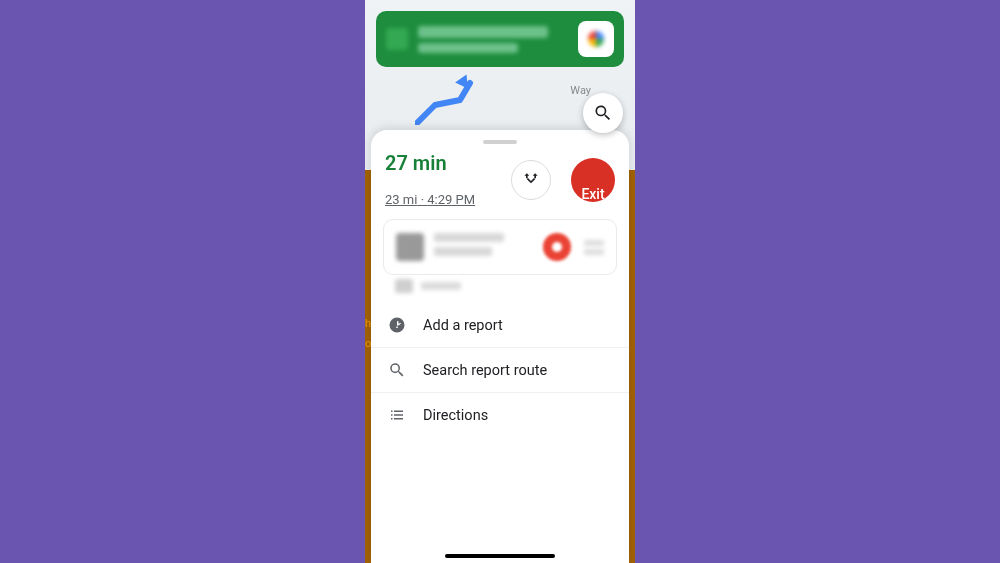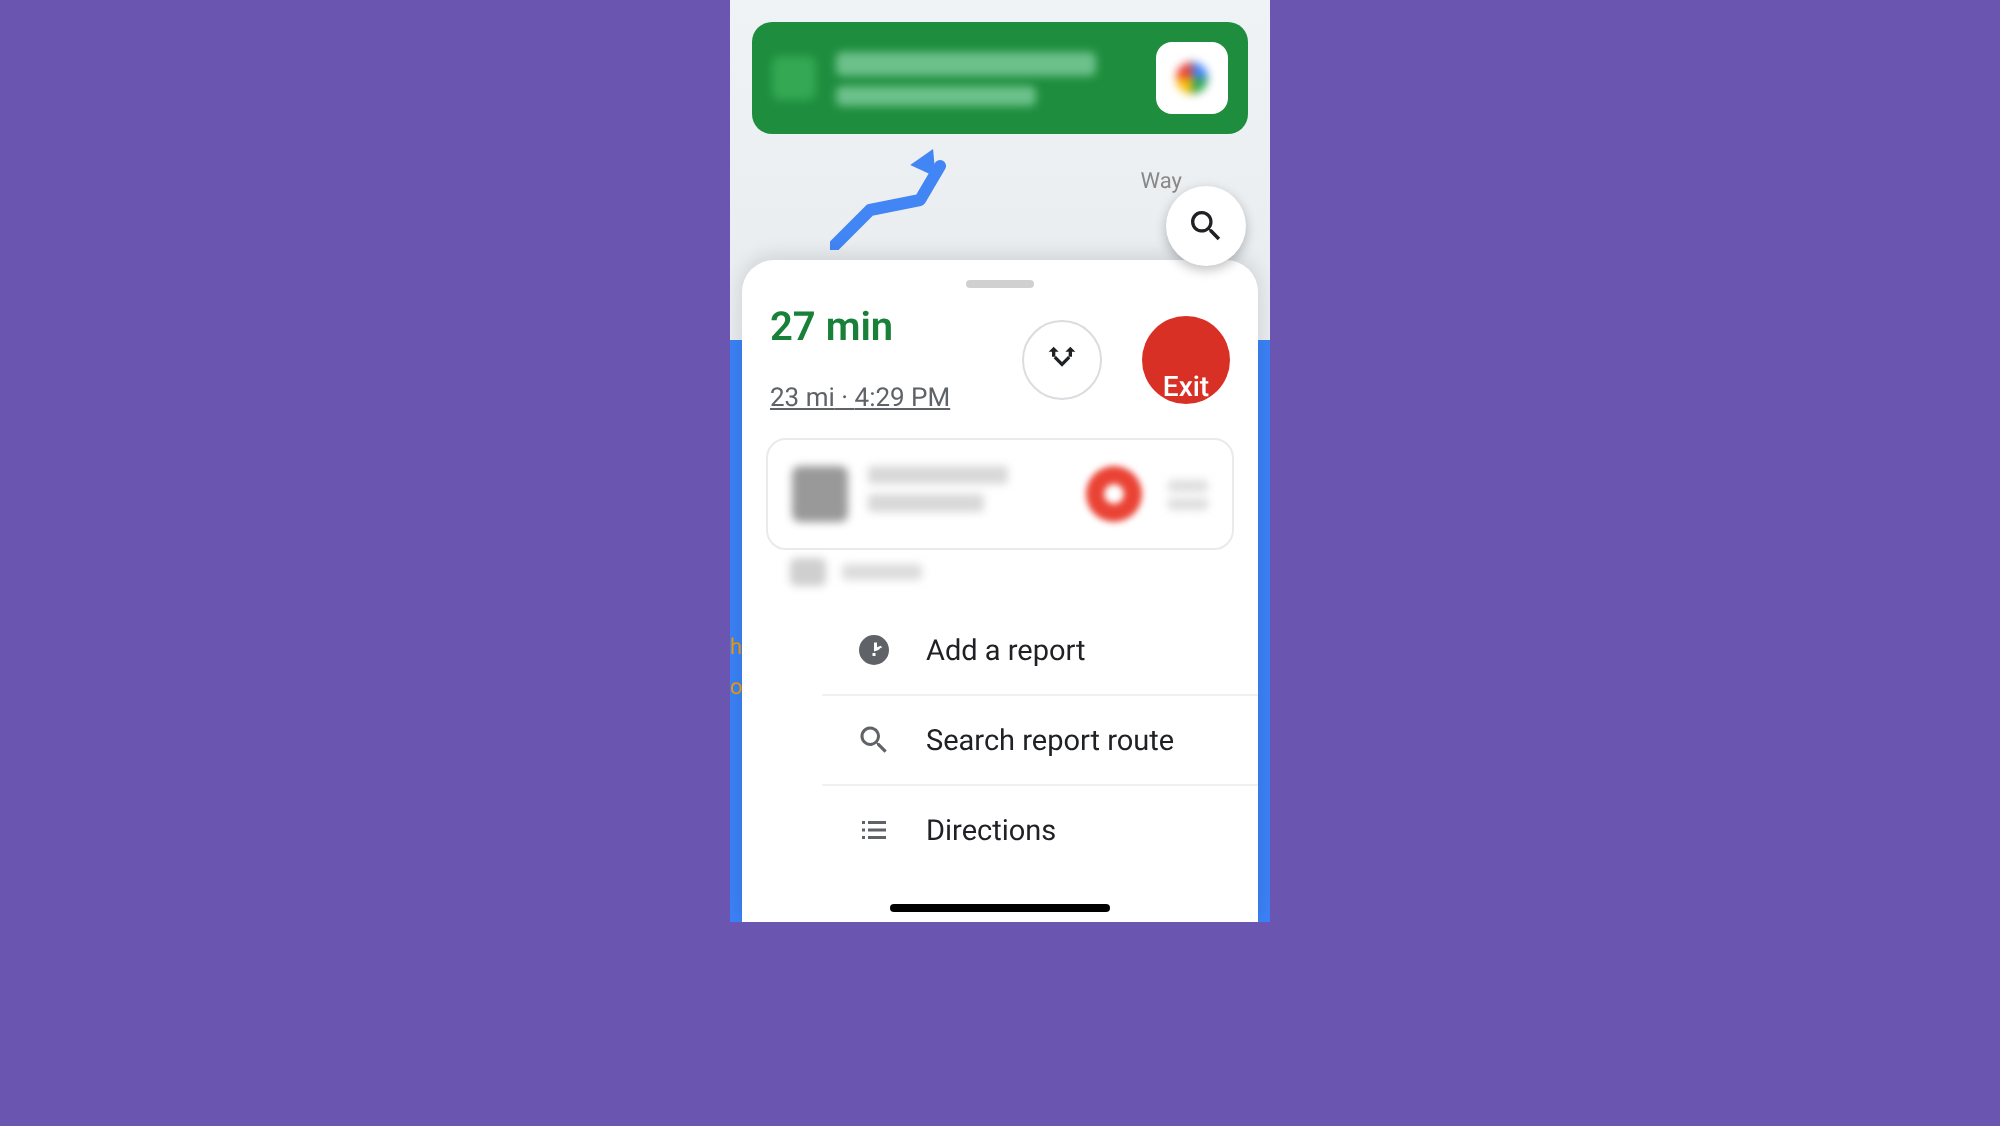--- a/index.html
+++ b/index.html
@@ -1,19 +1,19 @@
 <!DOCTYPE html>
 <html><head>
   <meta charset="utf-8">
   <style>
     * { box-sizing: border-box; margin: 0; padding: 0; }
     html, body { width: 1000px; height: 563px; overflow: hidden; font-family: Roboto, Arial, sans-serif; }
     body { background: #6a55b0; display: flex; align-items: flex-start; justify-content: center; }
     .phone {
-      width: 270px; height: 461px; background: #3b82f6; position: relative; overflow: hidden;
+      width: 270px; height: 563px; background: #a16207; position: relative; overflow: hidden;
     }
     
     .banner {
       position: absolute; top: 11px; left: 11px; right: 11px; height: 56px;
       background: #1e8e3e; border-radius: 10px; display: flex; align-items: center; padding: 0 10px;
       z-index: 40;
     }
     .banner-left {
       width: 22px; height: 22px; background: #34a853; border-radius: 4px; margin-right: 10px; flex: 0 0 auto;
       filter: blur(2px);
@@ -88,21 +88,21 @@
       width:34px; height:34px;
     }
     .card-logo .red { width:28px; height:28px; background:#ea4335; border-radius:50%; margin:3px auto 0; position:relative; filter:blur(1.5px);}
     .card-logo .red::after{content:""; position:absolute; inset:9px; background:#fff; border-radius:50%;}
     .card-trail { width:20px; }
     .card-trail div{ height:6px; background:#ddd; margin:3px 0; border-radius:2px; filter:blur(2px);}
     .card-sub { display:flex; align-items:center; margin: 4px 12px 0 24px; gap:8px;}
     .card-sub .bx{ width:18px; height:14px; background:#cfcfcf; border-radius:3px; filter:blur(2px);}
     .card-sub .tx{ width:40px; height:8px; background:#dcdcdc; border-radius:2px; filter:blur(2px);}
     
-    .menu { margin-top: 10px; padding-left: 40px; }
+    .menu { margin-top: 10px; }
     .item {
       display:flex; align-items:center; gap:16px; padding: 13px 16px;
       border-top: 1px solid #f0f0f0; position: relative;
     }
     .item:first-child{ border-top:none; }
     .item .icon { width:20px; display:flex; align-items:center; justify-content:center; color:#5f6368; flex:0 0 auto;}
     .item .label { font-size:14.5px; color:#202124; }
     .highlight {
       position:absolute; left: 4px; right: 6px; top: 1px; bottom: 1px;
       border: 4px solid #f29900; border-radius: 50%/60%; pointer-events:none;

